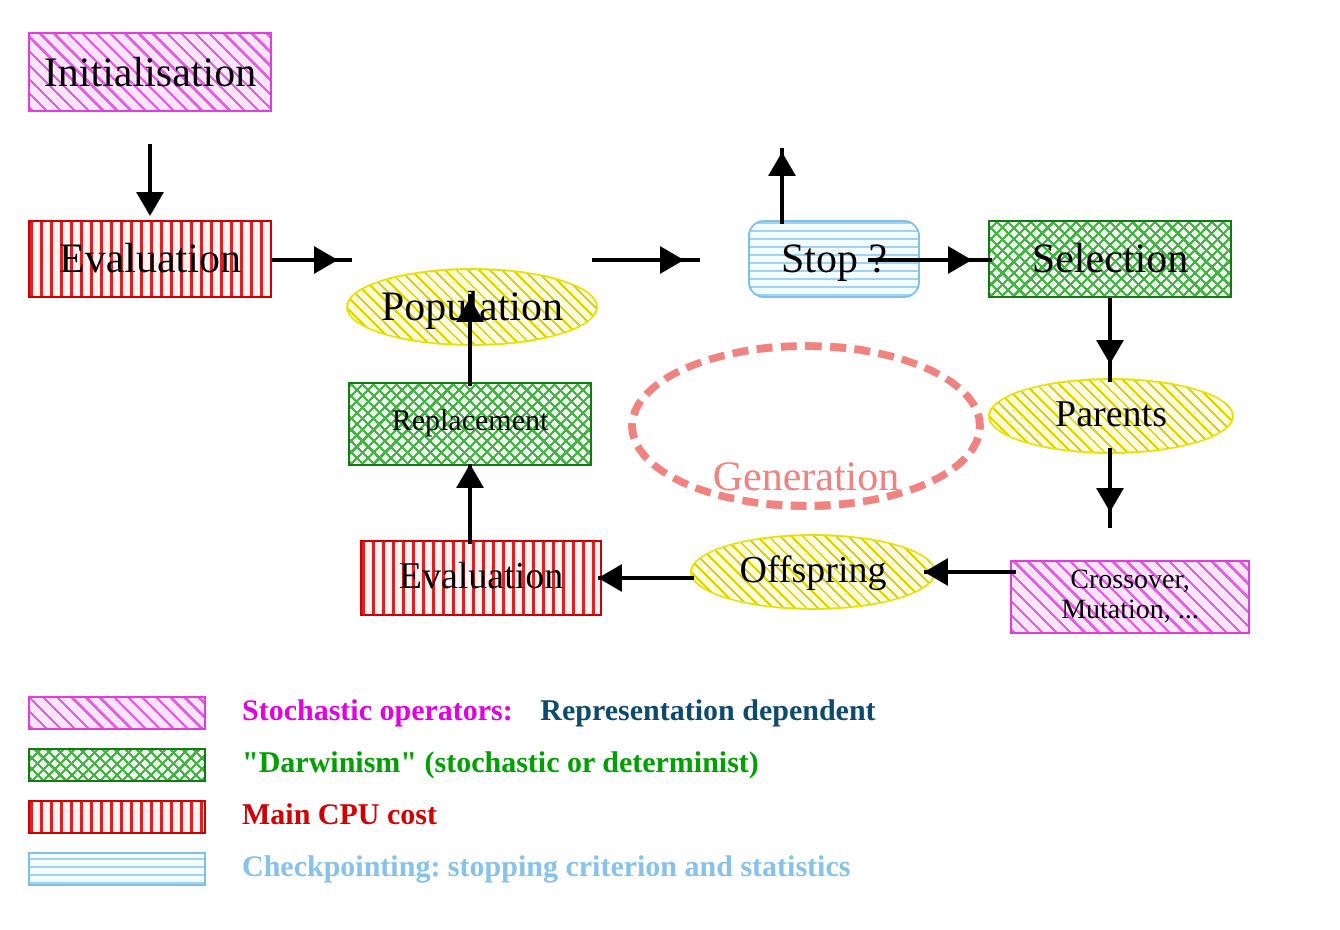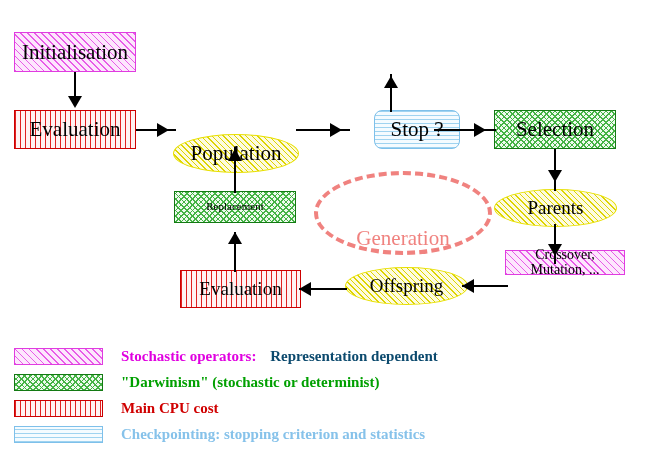--- a/index.html
+++ b/index.html
@@ -59,21 +59,21 @@
   .lrow{position:absolute;left:0;display:flex;align-items:center;}
   .sw{width:89px;height:17px;box-sizing:border-box;}
   .ltext{margin-left:18px;white-space:nowrap;font-size:15px;
          font-family:"Liberation Serif",serif;font-weight:bold;}
 </style>
 </head>
 <body>
 
 <div id="stage">
 
-  <div class="node magenta-box" style="left:14px;top:32px;width:122px;height:40px;font-size:21px;">
+  <div class="node magenta-box" style="left:14px;top:16px;width:122px;height:40px;font-size:21px;">
     <span>Initialisation</span>
   </div>
 
   <div class="node red-box" style="left:14px;top:110px;width:122px;height:39px;font-size:21px;">
     <span>Evaluation</span>
   </div>
 
   <div class="node yellow-ell" style="left:173px;top:118px;width:126px;height:39px;font-size:21px;margin-top:16px;">
     <span>Population</span>
   </div>
@@ -84,34 +84,34 @@
 
 
   <div class="node green-box" style="left:494px;top:110px;width:122px;height:39px;font-size:21px;">
     <span>Selection</span>
   </div>
 
   <div class="node yellow-ell" style="left:494px;top:189px;width:123px;height:38px;font-size:19px;">
     <span>Parents</span>
   </div>
 
-  <div class="node magenta-box" style="left:505px;top:250px;width:120px;height:25px;font-size:14px;flex-direction:column;">
+  <div class="node magenta-box" style="left:505px;top:280px;width:120px;height:37px;font-size:14px;flex-direction:column;">
     <span>Crossover,</span>
     <span>Mutation, ...</span>
   </div>
 
   <div class="node yellow-ell" style="left:345px;top:267px;width:123px;height:38px;font-size:19px;">
     <span>Offspring</span>
   </div>
 
   <div class="node red-box" style="left:180px;top:270px;width:121px;height:38px;font-size:19px;">
     <span>Evaluation</span>
   </div>
 
-  <div class="node green-box" style="left:174px;top:191px;width:122px;height:32px;font-size:11px;">
+  <div class="node green-box" style="left:174px;top:191px;width:122px;height:42px;font-size:15px;">
     <span>Replacement</span>
   </div>
 
   <div class="dashed-ell" style="left:314px;top:171px;width:170px;height:76px;font-size:21px;">
     <span>Generation</span>
   </div>
 
   <div class="ln vl" style="left:74px;top:72px;height:28px;"></div>
   <div class="ah ah-d" style="left:68px;top:96px;"></div>
 

